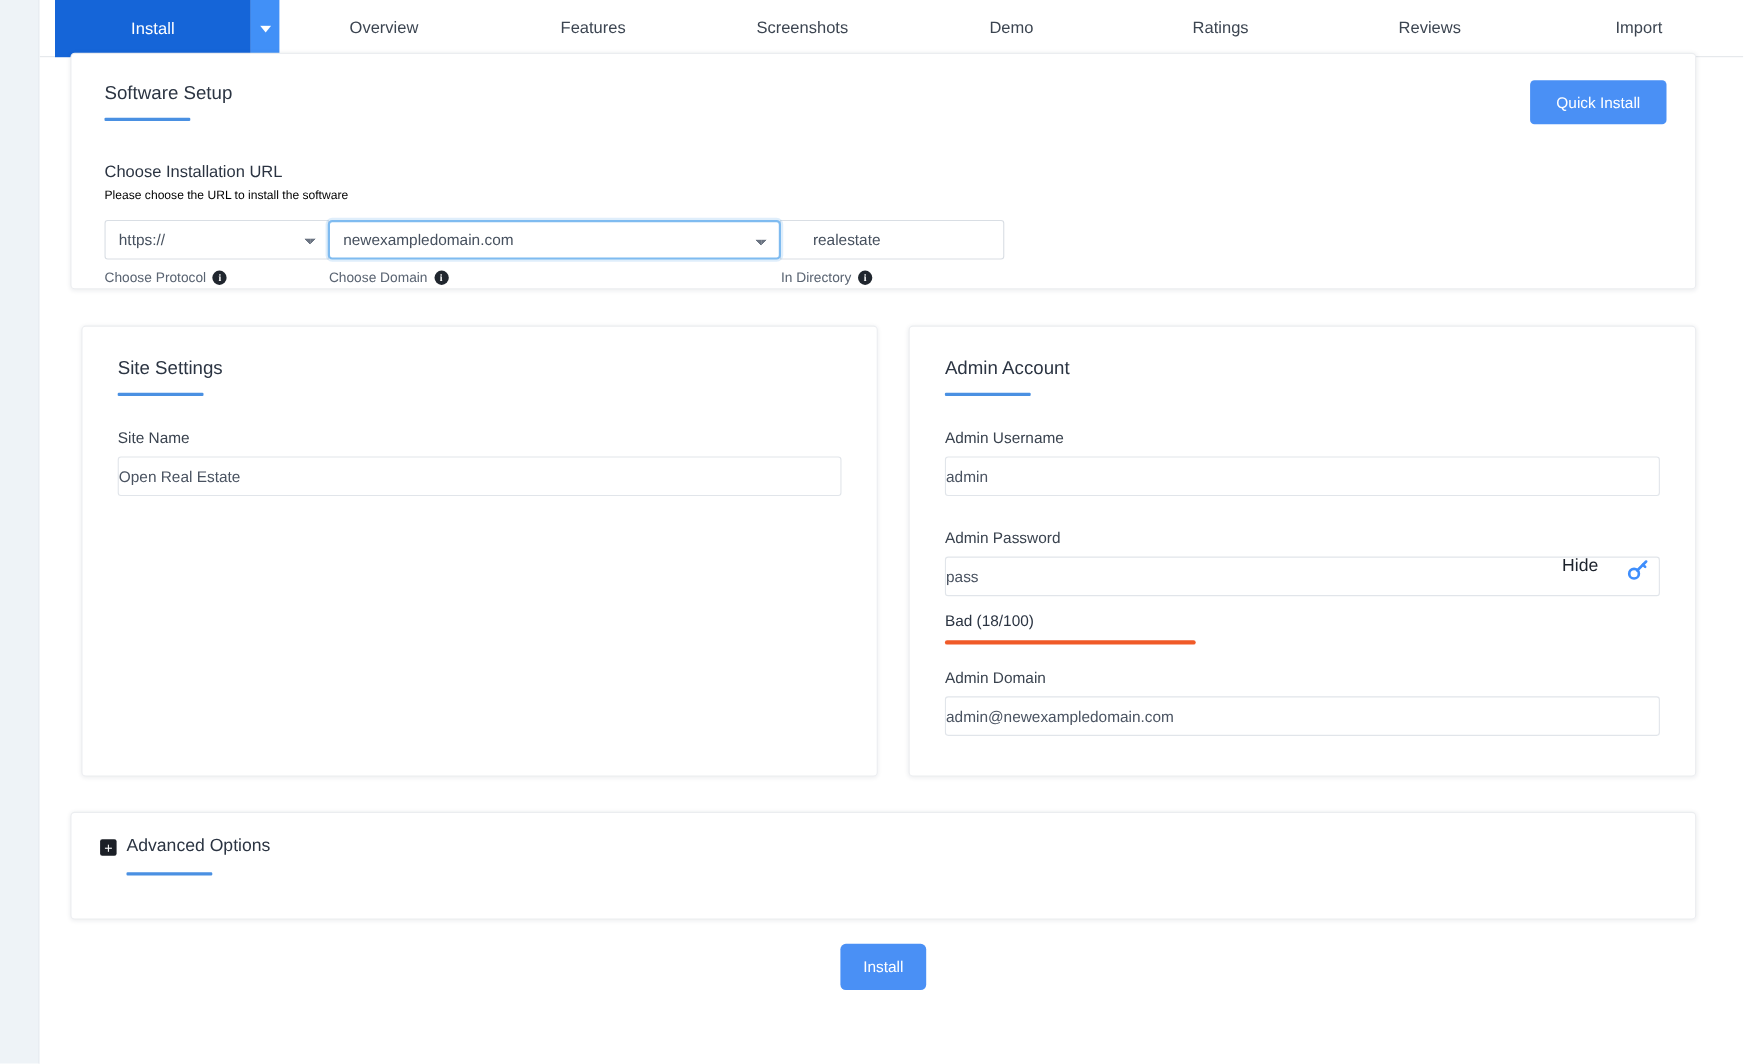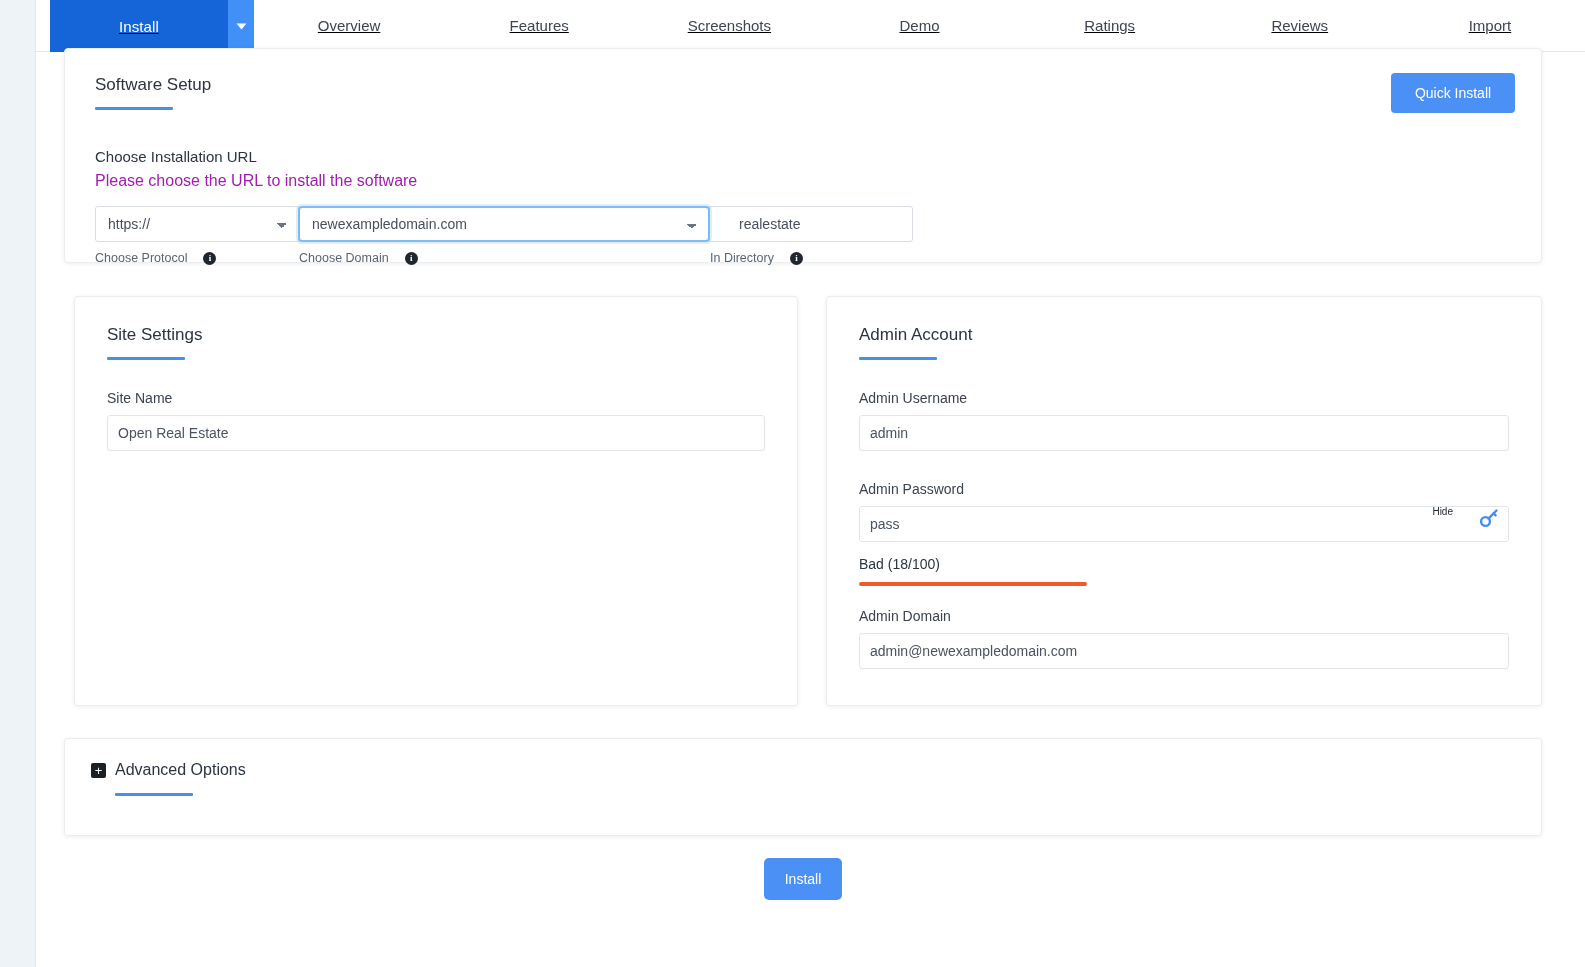--- a/index.html
+++ b/index.html
@@ -17,21 +17,20 @@
     background: #eef3f7;
     border-right: 1px solid #e2e8ee;
     flex: 0 0 36px;
   }
   .content-area {
     flex: 1 1 auto;
     position: relative;
     background: #ffffff;
     height: 967px;
     overflow: hidden;
-    text-decoration: underline;
   }
 
   
   .tabbar {
     position: relative;
     height: 52px;
     border-bottom: 1px solid #e4e7ea;
     display: flex;
     align-items: stretch;
   }
@@ -111,22 +110,22 @@
     font-size: 14px;
     font-family: "Liberation Sans", sans-serif;
     cursor: pointer;
   }
   .field-heading {
     font-size: 15px;
     color: #2b3442;
     margin-top: 38px;
   }
   .field-sub {
-    font-size: 16px;
-    color: #a21caf;
+    font-size: 11px;
+    color: #000000;
     margin-top: 7px;
   }
   .url-row {
     display: flex;
     margin-top: 16px;
     align-items: flex-start;
   }
   .url-col { position: relative; }
   .ctrl {
     height: 36px;
@@ -160,21 +159,21 @@
     position: relative; z-index: 2;
     background-position: calc(100% - 16px) 15px, calc(100% - 11px) 15px;
   }
   .dir-inp { width: 204px; border-radius: 0 3px 3px 0; margin-left: -1px; padding-left: 29px; }
   .sub-label {
     font-size: 12.5px;
     color: #5a6472;
     margin-top: 9px;
     display: flex;
     align-items: center;
-    gap: 16px;
+    gap: 6px;
   }
   .info-icon {
     display: inline-flex;
     align-items: center;
     justify-content: center;
     width: 13px; height: 13px;
     border-radius: 50%;
     background: #20262e;
     color: #fff;
     font-size: 9px;
@@ -204,33 +203,33 @@
     margin-bottom: 9px;
   }
   .text-inp {
     display: block;
     width: 100%;
     height: 36px;
     border: 1px solid #e1e5ea;
     border-radius: 3px;
     font-size: 14px;
     color: #4a5361;
-    padding: 0 10px;
+    padding: 0 0;
     font-family: "Liberation Sans", sans-serif;
     outline: none;
     background: #fff;
   }
   .text-inp::placeholder { color: #8c95a1; }
 
   .pwd-wrap { position: relative; display: flex; align-items: flex-start; }
   .pwd-inp { flex: 1 1 auto; padding-right: 62px; }
   .pwd-hide {
     position: absolute;
     right: 56px;
-    font-size: 10px;
+    font-size: 16px;
     color: #1c222b;
     cursor: pointer;
     user-select: none;
   }
   .key-icon {
     position: absolute;
     right: 8px;
     width: 24px; height: 24px;
     display: flex; align-items: center; justify-content: center;
     cursor: pointer;

